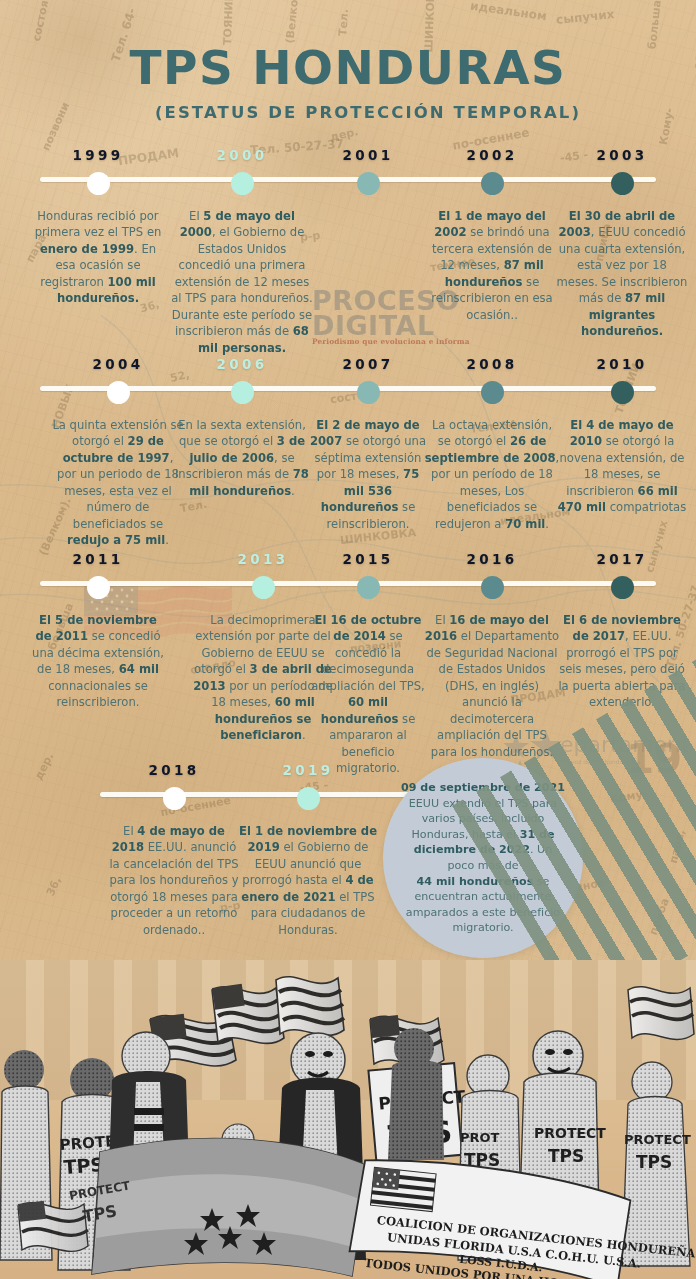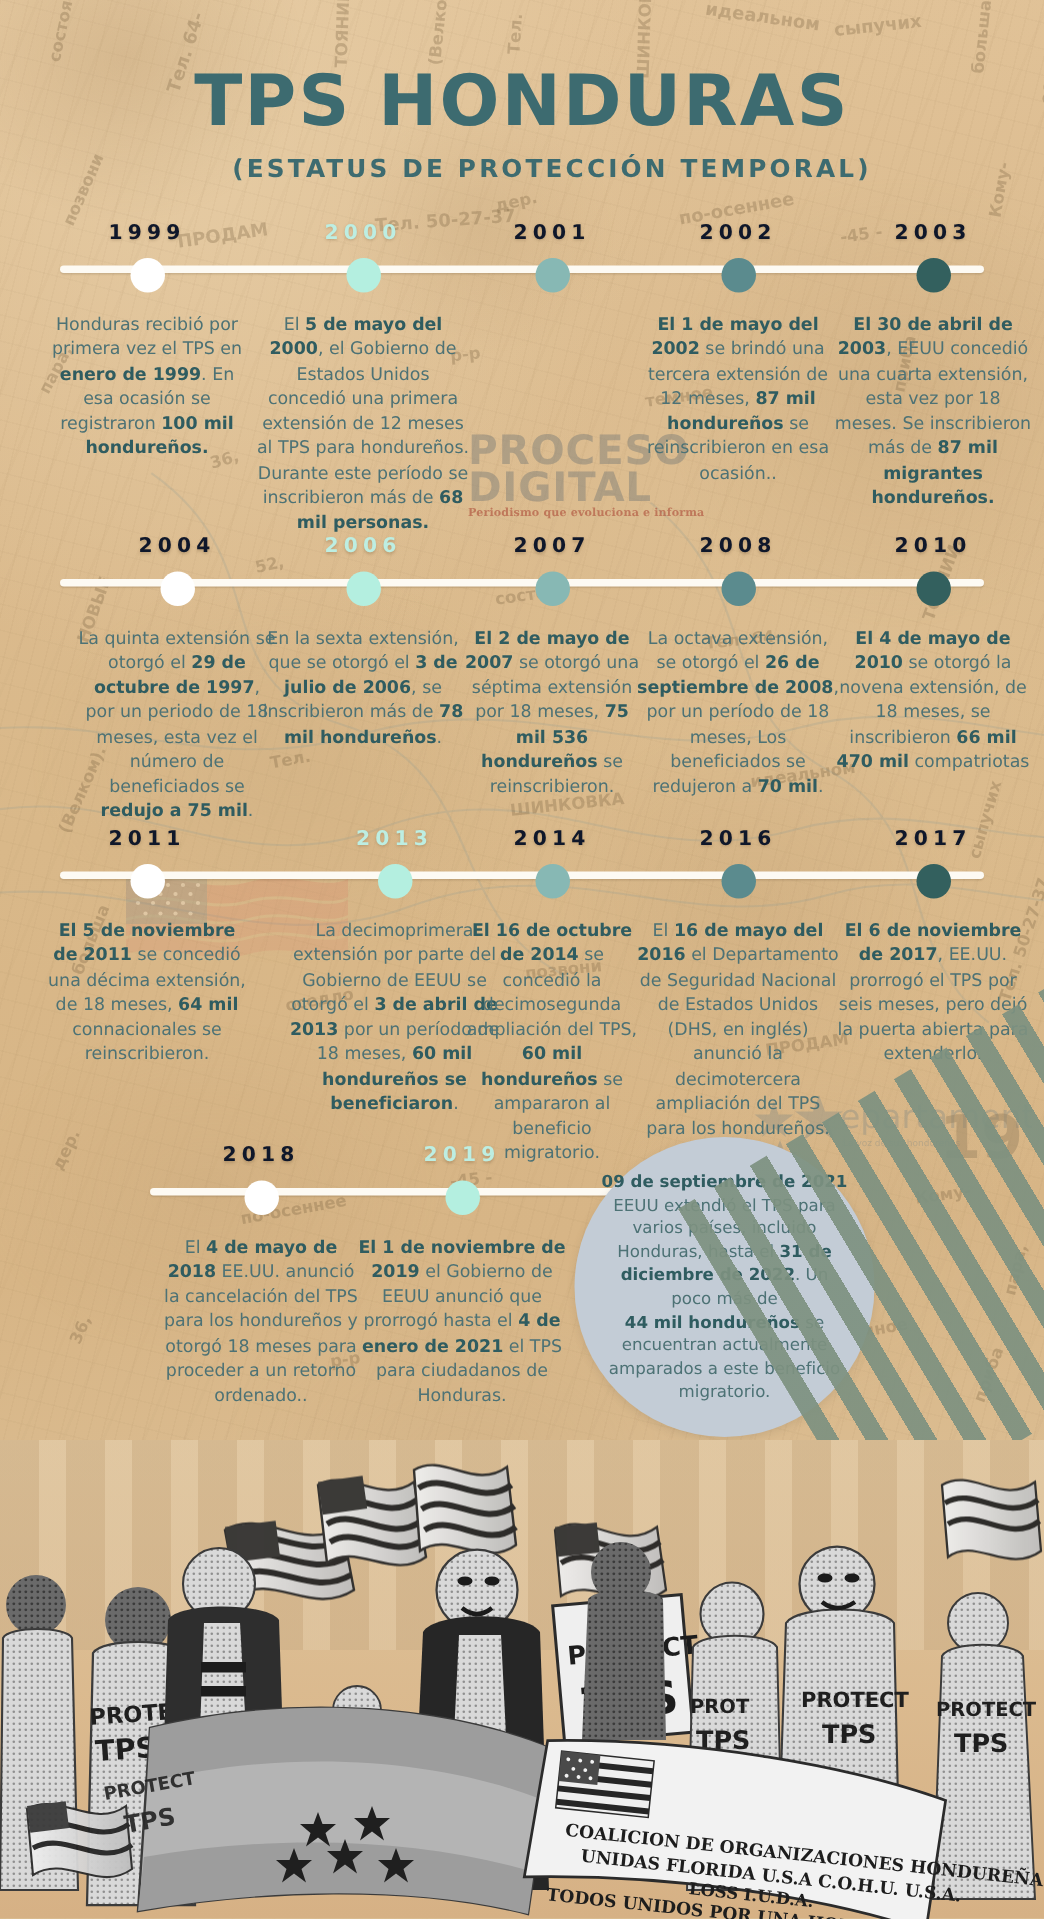--- a/index.html
+++ b/index.html
@@ -278,21 +278,21 @@
           <div class="yr">2011</div>
           <div class="dot d1"></div>
           <div class="txt"><b>El 5 de noviembre de 2011</b> se concedió una décima extensión, de 18 meses, <b>64 mil</b> connacionales se reinscribieron.</div>
         </div>
         <div class="cell" style="left: 170px; width: 144px; margin-left: 21px;">
           <div class="yr mint">2013</div>
           <div class="dot d2"></div>
           <div class="txt">La decimoprimera extensión por parte del Gobierno de EEUU se otorgó el <b>3 de abril de 2013</b> por un período de 18 meses, <b>60 mil hondureños se beneficiaron</b>.</div>
         </div>
         <div class="cell" style="left: 308px; width: 120px;">
-          <div class="yr">2014</div>
+          <div class="yr">2015</div>
           <div class="dot d3"></div>
           <div class="txt"><b>El 16 de octubre de 2014</b> se concedió la decimosegunda ampliación del TPS, <b>60 mil hondureños</b> se ampararon al beneficio migratorio.</div>
         </div>
         <div class="cell" style="left: 424px; width: 136px;">
           <div class="yr">2016</div>
           <div class="dot d4"></div>
           <div class="txt">El <b>16 de mayo del 2016</b> el Departamento de Seguridad Nacional de Estados Unidos (DHS, en inglés) anunció la decimotercera ampliación del TPS para los hondureños.</div>
         </div>
         <div class="cell" style="left: 556px; width: 132px;">
           <div class="yr">2017</div>

